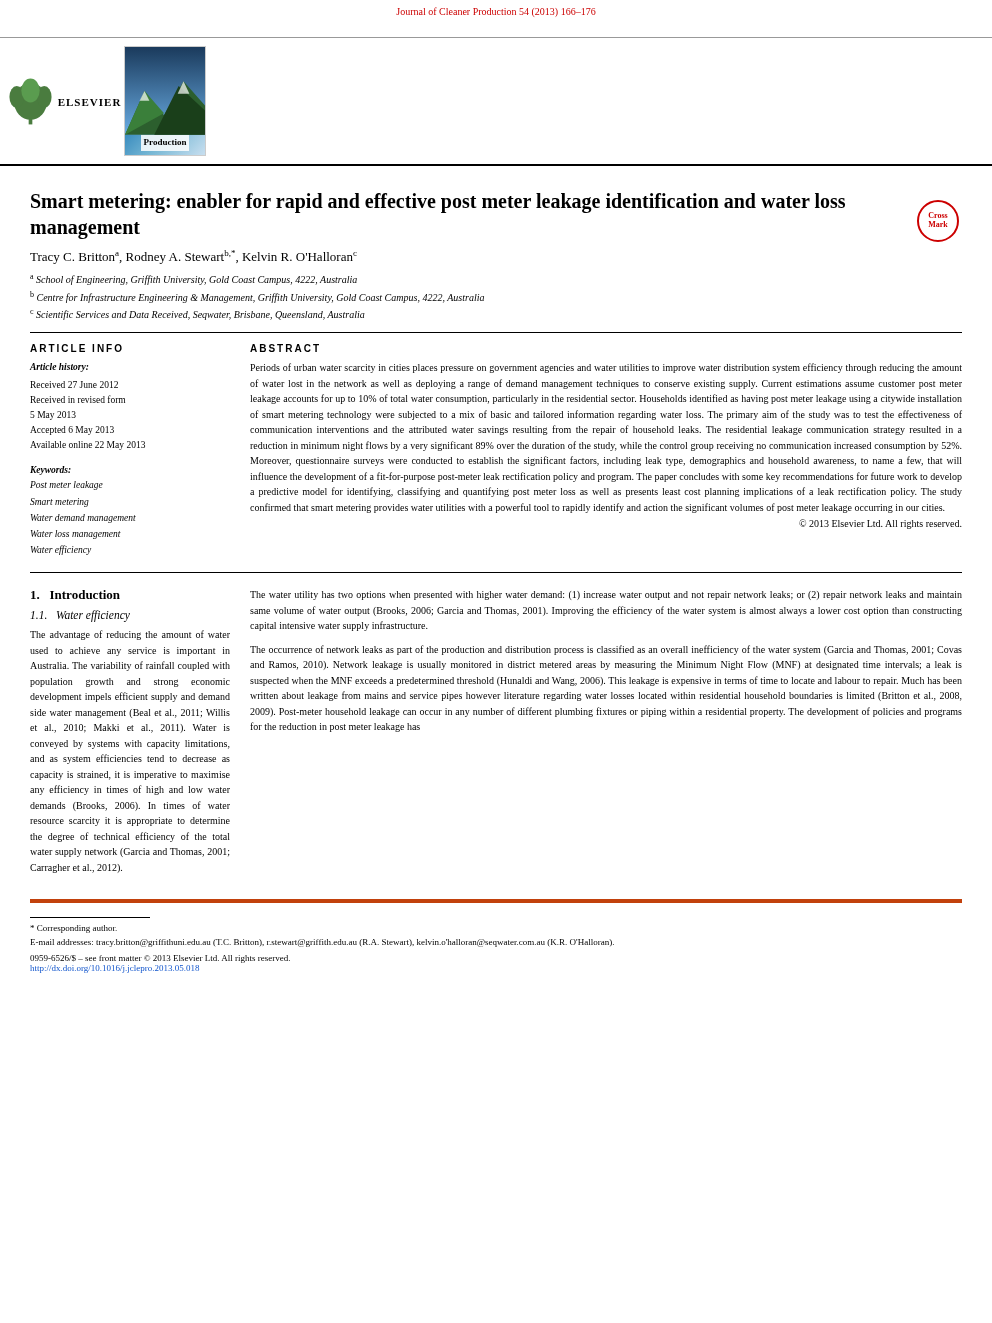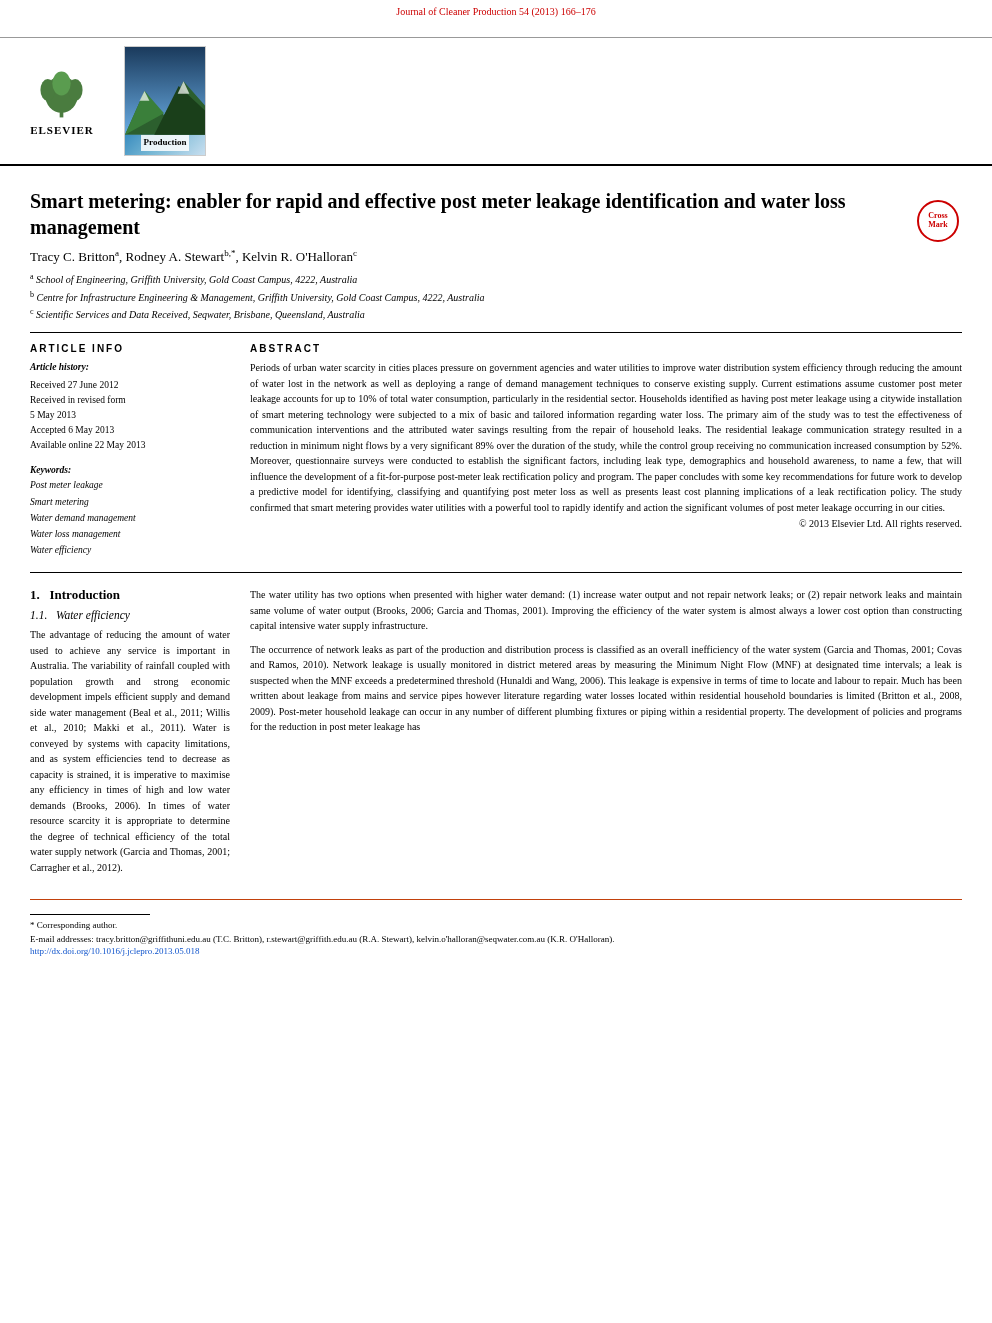--- a/index.html
+++ b/index.html
@@ -33,21 +33,21 @@
     }
     .journal-header-left {
       width: 100px;
       display: flex;
       flex-direction: column;
       align-items: center;
       justify-content: center;
     }
     .elsevier-logo {
       display: flex;
-      flex-direction: column;
+      flex-direction: row;
       align-items: center;
     }
     .elsevier-tree {
       width: 55px;
       height: 55px;
     }
     .elsevier-text {
       font-size: 11px;
       font-weight: bold;
       letter-spacing: 1px;
@@ -271,21 +271,21 @@
       line-height: 1.55;
       text-align: justify;
     }
     .body-text p {
       margin-bottom: 8px;
     }
     
     .article-footer {
       margin-top: 16px;
       padding-top: 8px;
-      border-top: 1px solid #c2410c;
+      border-top: 4px solid #c2410c;
     }
     .footnote-section {
       font-size: 9px;
       line-height: 1.5;
     }
     .footnote-divider {
       border: none;
       border-top: 1px solid #000;
       width: 120px;
       margin: 6px 0 4px;
@@ -451,19 +451,22 @@
         </div>
       </div>
     </div>
 
     <div class="article-footer">
       <hr class="footnote-divider">
       <div class="footnote-section">
         <div>* Corresponding author.</div>
         <div>E-mail addresses: tracy.britton@griffithuni.edu.au (T.C. Britton), r.stewart@griffith.edu.au (R.A. Stewart), kelvin.o'halloran@seqwater.com.au (K.R. O'Halloran).</div>
       </div>
+      <div class="footer-bottom">
+        <span>0959-6526/$ – see front matter © 2013 Elsevier Ltd. All rights reserved.</span>
+      </div>
       <div style="font-size:9px;">
         <a class="doi-link" href="#">http://dx.doi.org/10.1016/j.jclepro.2013.05.018</a>
       </div>
     </div>
 
   </div>
 </div>
 
 </body></html>

